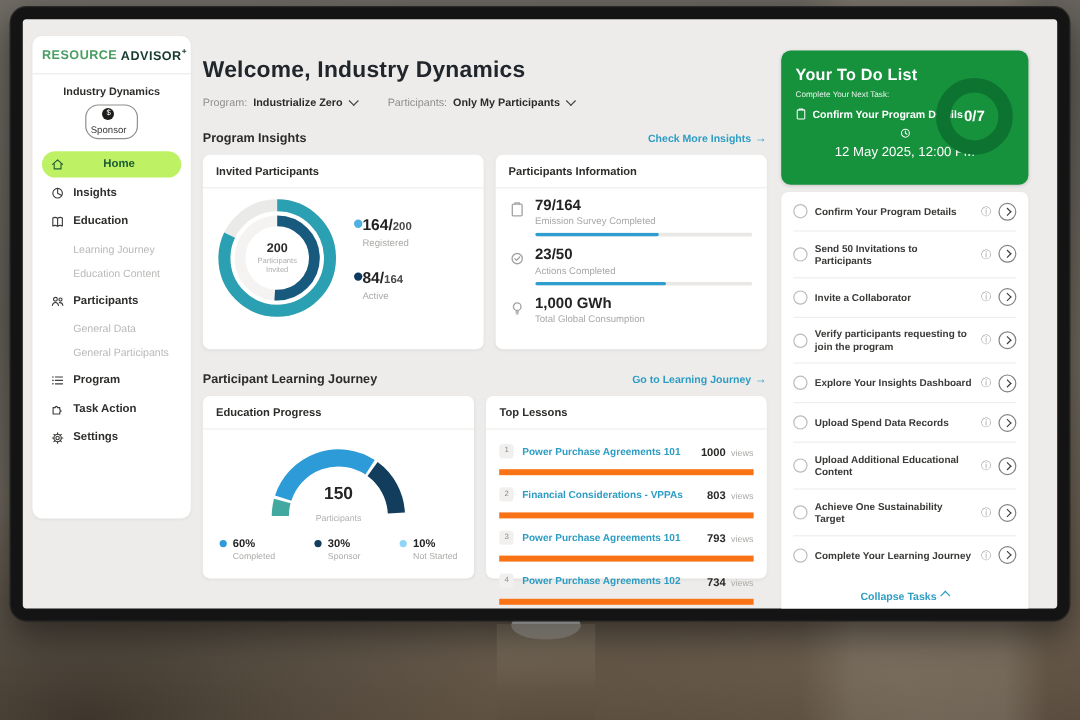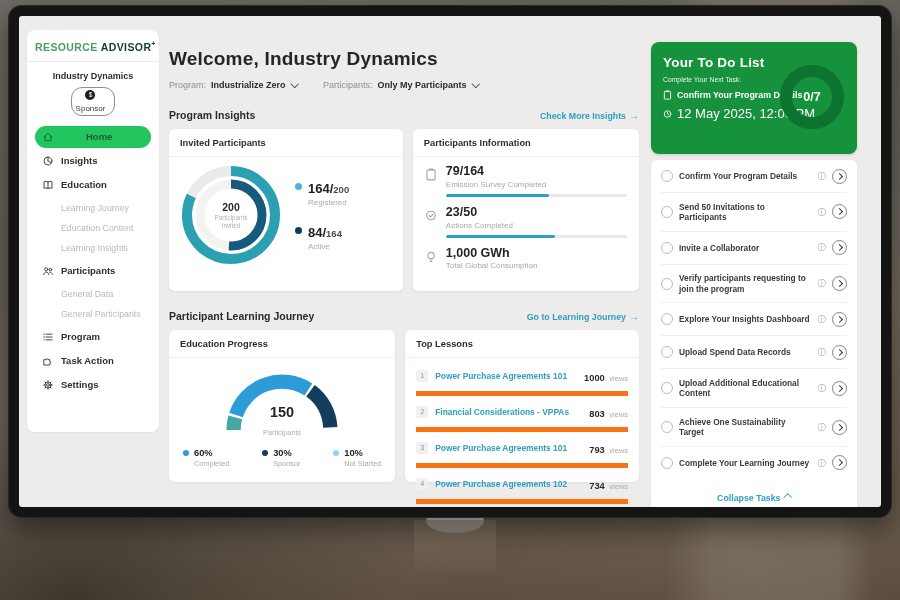--- a/index.html
+++ b/index.html
@@ -27,21 +27,21 @@
   .logo .logo-adv{color:#173a30;margin-left:3px;}
   .logo sup{color:#173a30;font-size:7px;}
   .side-div{height:1px;background:#ececea;margin:8px -8px 9px;}
   .org{text-align:center;font-size:9px;font-weight:bold;color:#2d2d2b;}
   .sponsor{display:flex;align-items:center;gap:4px;margin:6px auto 10px;border:1px solid #8f8f8d;background:#fff;
     border-radius:11px;padding:2px 9px 2px 4px;font-size:8px;color:#3a3a38;font-family:inherit;cursor:pointer;flex-direction:column;}
   .sp-ic{width:10px;height:10px;border-radius:50%;background:#1c1c1a;color:#fff;font-size:6.5px;line-height:10px;
     text-align:center;display:inline-block;}
   .nitem{display:flex;align-items:center;gap:7px;font-size:9.5px;font-weight:bold;color:#2e2e2c;
     padding:5px 7px;border-radius:13px;margin:2px 0;cursor:pointer;}
-  .nitem.active{background:#22c55e;color:#1e5c35;gap:32px;}
+  .nitem.active{background:#bef264;color:#1e5c35;gap:32px;}
   .nic{display:inline-flex;width:12px;height:12px;flex:0 0 12px;}
   .nic svg{width:12px;height:12px;stroke:#3c3c3a;stroke-width:1.25;fill:none;stroke-linecap:round;stroke-linejoin:round;}
   .nitem.active .nic svg{stroke:#1e5c35;}
   .nic .f{fill:#3c3c3a;stroke:none;}
   .nsub{font-size:8.8px;color:#b9b9b7;padding:5px 7px 5px 26px;cursor:pointer;}
   
   .main{position:absolute;left:150px;top:14px;width:470px;}
   .title{margin:18px 0 0;font-size:19px;color:#20262b;letter-spacing:.2px;}
   .filters{display:flex;align-items:center;margin-top:10px;font-size:9px;}
   .flabel{color:#8f8f8d;margin-right:5px;}
@@ -67,21 +67,21 @@
   .donut svg{width:104px;height:104px;}
   .donut .tr{fill:none;stroke:#eaeae8;stroke-width:10;}
   .donut .tr2{fill:none;stroke:#f4f3f1;stroke-width:9;}
   .donut .ring{fill:none;}
   .donut .ring.outer{stroke:#2aa0b2;stroke-width:10;}
   .donut .ring.inner{stroke:#175a7e;stroke-width:9;}
   .dcenter{position:absolute;inset:0;display:flex;flex-direction:column;align-items:center;justify-content:center;line-height:1.25;}
   .dcenter b{font-size:10.5px;color:#2b2b29;}
   .dcenter span{font-size:6.3px;color:#b0b0ae;}
   .dlegend{display:flex;flex-direction:column;gap:16px;}
-  .litem{display:flex;gap:6px;align-items:flex-start;}
+  .litem{display:flex;align-items:flex-start;}
   .dot{width:7px;height:7px;border-radius:50%;display:inline-block;margin-top:4px;flex:0 0 7px;}
   .lval b{font-size:13px;color:#222;}
   .lval .lsub{font-size:9.5px;font-weight:bold;color:#4a4a48;}
   .llab{font-size:8px;color:#aaaaa8;margin-top:1px;}
   
   .stats{padding:8px 12px;}
   .stat{display:flex;gap:9px;margin-bottom:9px;}
   .sic{display:inline-flex;width:12px;margin-top:3px;flex:0 0 12px;}
   .sic svg{width:12px;height:13px;stroke:#a3a3a1;stroke-width:1.2;fill:none;stroke-linecap:round;stroke-linejoin:round;}
   .sbody{flex:1;}
@@ -111,21 +111,21 @@
   .views{white-space:nowrap;}
   .views b{font-size:9.3px;color:#2b2b29;}
   .views span{font-size:7.5px;color:#ababa9;}
   
   .rightcol{position:absolute;left:632px;top:26px;width:206px;}
   .todo-hero{position:relative;background:#16913c;border-radius:8px;height:112px;box-sizing:border-box;
     padding:13px 12px;color:#fff;box-shadow:0 1px 3px rgba(0,0,0,.15);}
   .th-title{font-size:13.5px;font-weight:bold;letter-spacing:.2px;}
   .th-sub{font-size:6.8px;margin-top:6px;opacity:.9;}
   .th-task{display:flex;align-items:center;gap:5px;font-size:8.8px;font-weight:bold;margin-top:7px;}
-  .th-due{display:flex;align-items:center;gap:5px;font-size:13px;margin-top:6px;}
+  .th-due{display:flex;align-items:center;gap:5px;font-size:11px;margin-top:6px;flex-direction:column;}
   .wic{display:inline-flex;}
   .wic svg{width:9px;height:10px;stroke:#fff;stroke-width:1.2;fill:none;stroke-linecap:round;stroke-linejoin:round;}
   .th-ring{position:absolute;right:13px;top:23px;width:40px;height:40px;border:12px solid #0d7330;border-radius:50%;
     display:flex;align-items:center;justify-content:center;}
   .th-ring span{font-size:12.5px;font-weight:bold;color:#fff;}
   .tasks{background:#fff;border-radius:6px;margin-top:6px;padding:0 10px;box-shadow:0 1px 3px rgba(0,0,0,.05);}
   .trow{display:flex;align-items:center;gap:6px;padding:8.5px 0;border-bottom:1px solid #efeeec;cursor:pointer;}
   .tcheck{width:12px;height:12px;flex:0 0 12px;border:1.2px solid #bcbcba;border-radius:50%;box-sizing:border-box;}
   .tlab{flex:1;font-size:8.3px;font-weight:bold;color:#3a3a38;line-height:1.25;}
   .iinfo{font-size:8.5px;color:#9a9a98;line-height:1;flex:0 0 auto;}
@@ -179,21 +179,20 @@
           <div class="nitem">
             <span class="nic">
                 <svg viewBox="0 0 16 16">
                   <path d="M8 4C6.6 2.9 4 2.9 2.7 3.6V12.4C4 11.7 6.6 11.7 8 12.8C9.4 11.7 12 11.7 13.3 12.4V3.6C12 2.9 9.4 2.9 8 4ZM8 4V12.8"></path>
                 </svg>
               </span>
             <span>Education</span>
           </div>
           <div class="nsub">Learning Journey</div>
           <div class="nsub">Education Content</div>
-          <div class="nsub">Learning Insights</div>
           <div class="nitem">
             <span class="nic">
                 <svg viewBox="0 0 16 16">
                   <circle cx="5.6" cy="5.8" r="2.1"></circle>
                   <path d="M2.2 12.8c.3-2.2 1.8-3.4 3.4-3.4s3.1 1.2 3.4 3.4"></path>
                   <circle cx="11.2" cy="6.2" r="1.7"></circle>
                   <path d="M10 9.6c1.9-.2 3.5 1 3.8 3"></path>
                 </svg>
               </span>
             <span>Participants</span>

